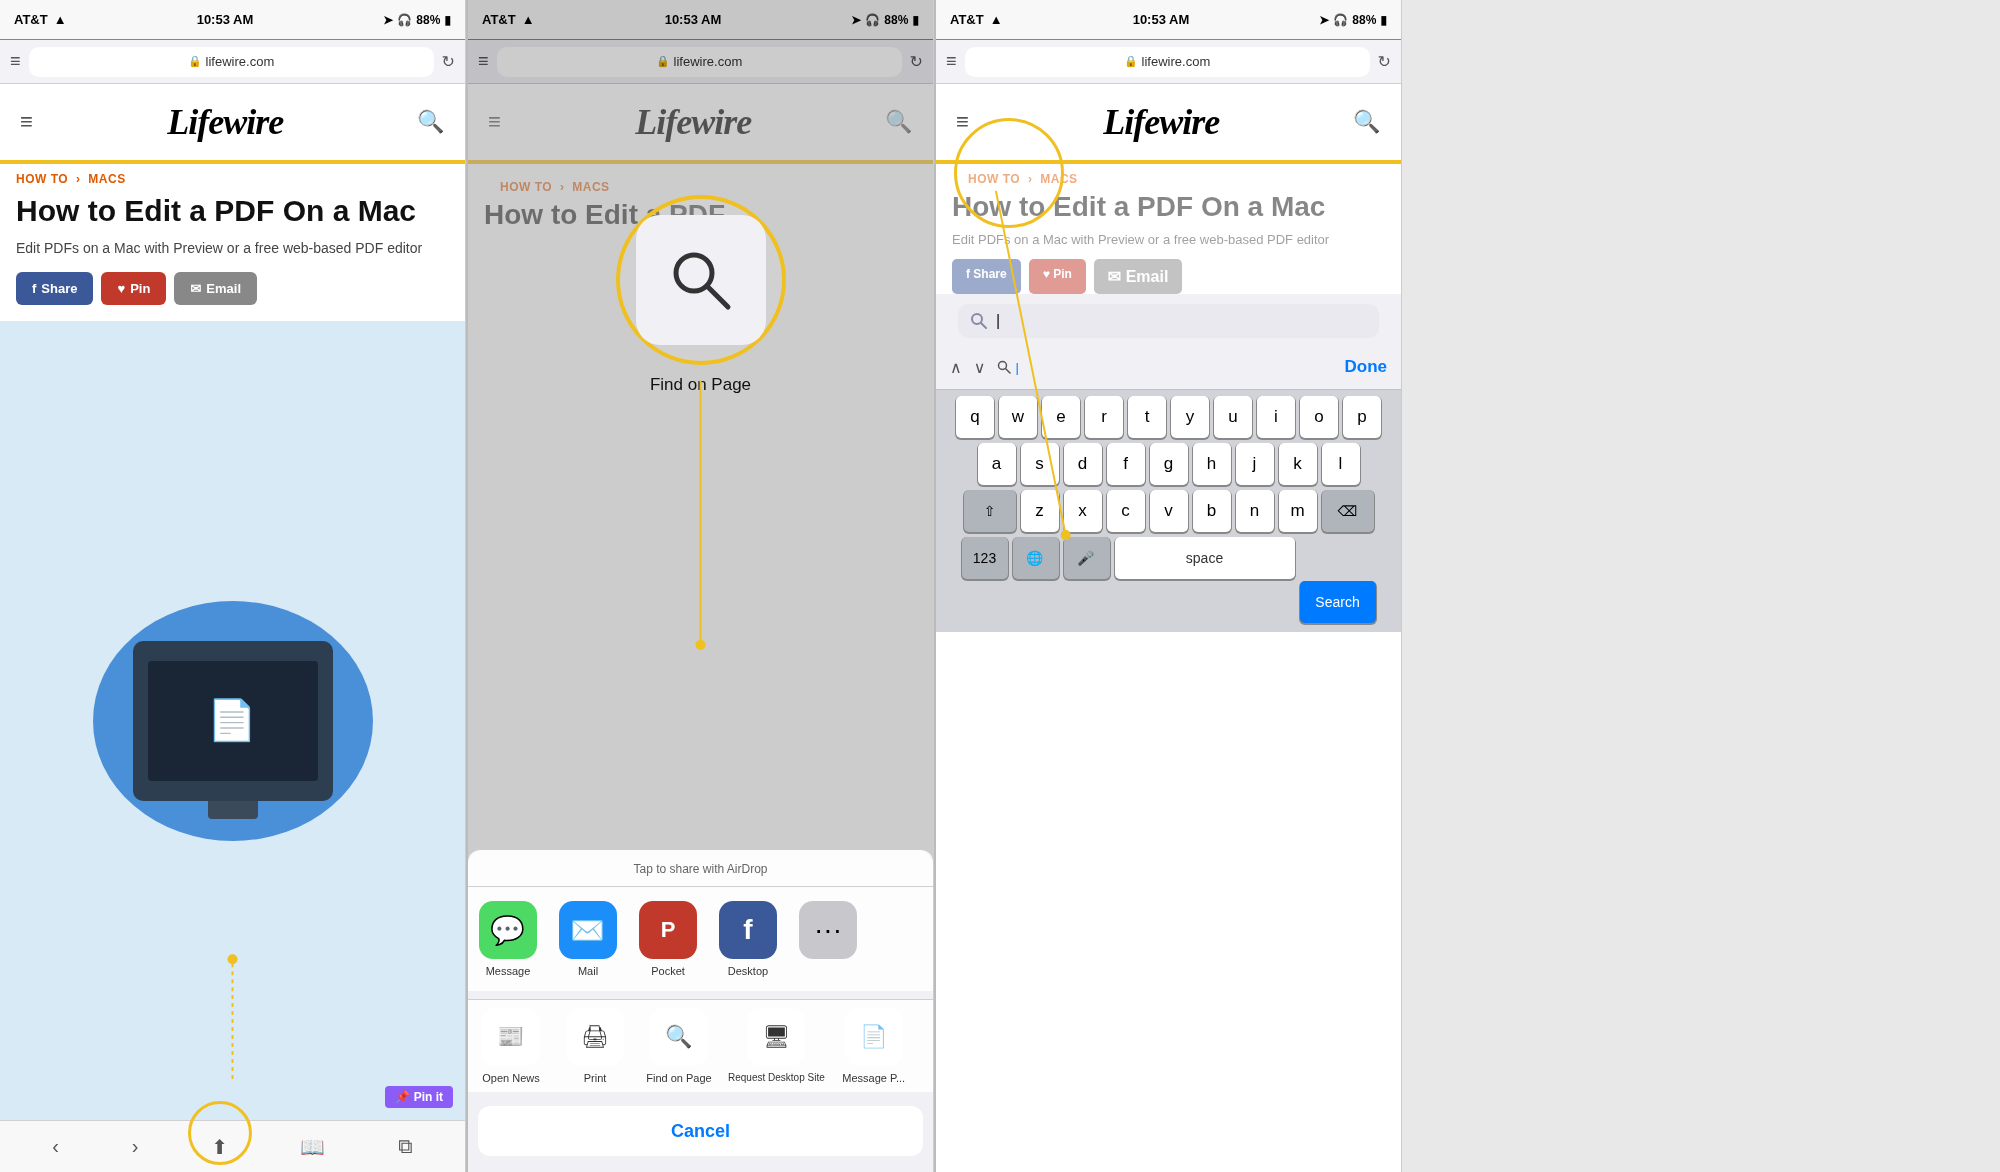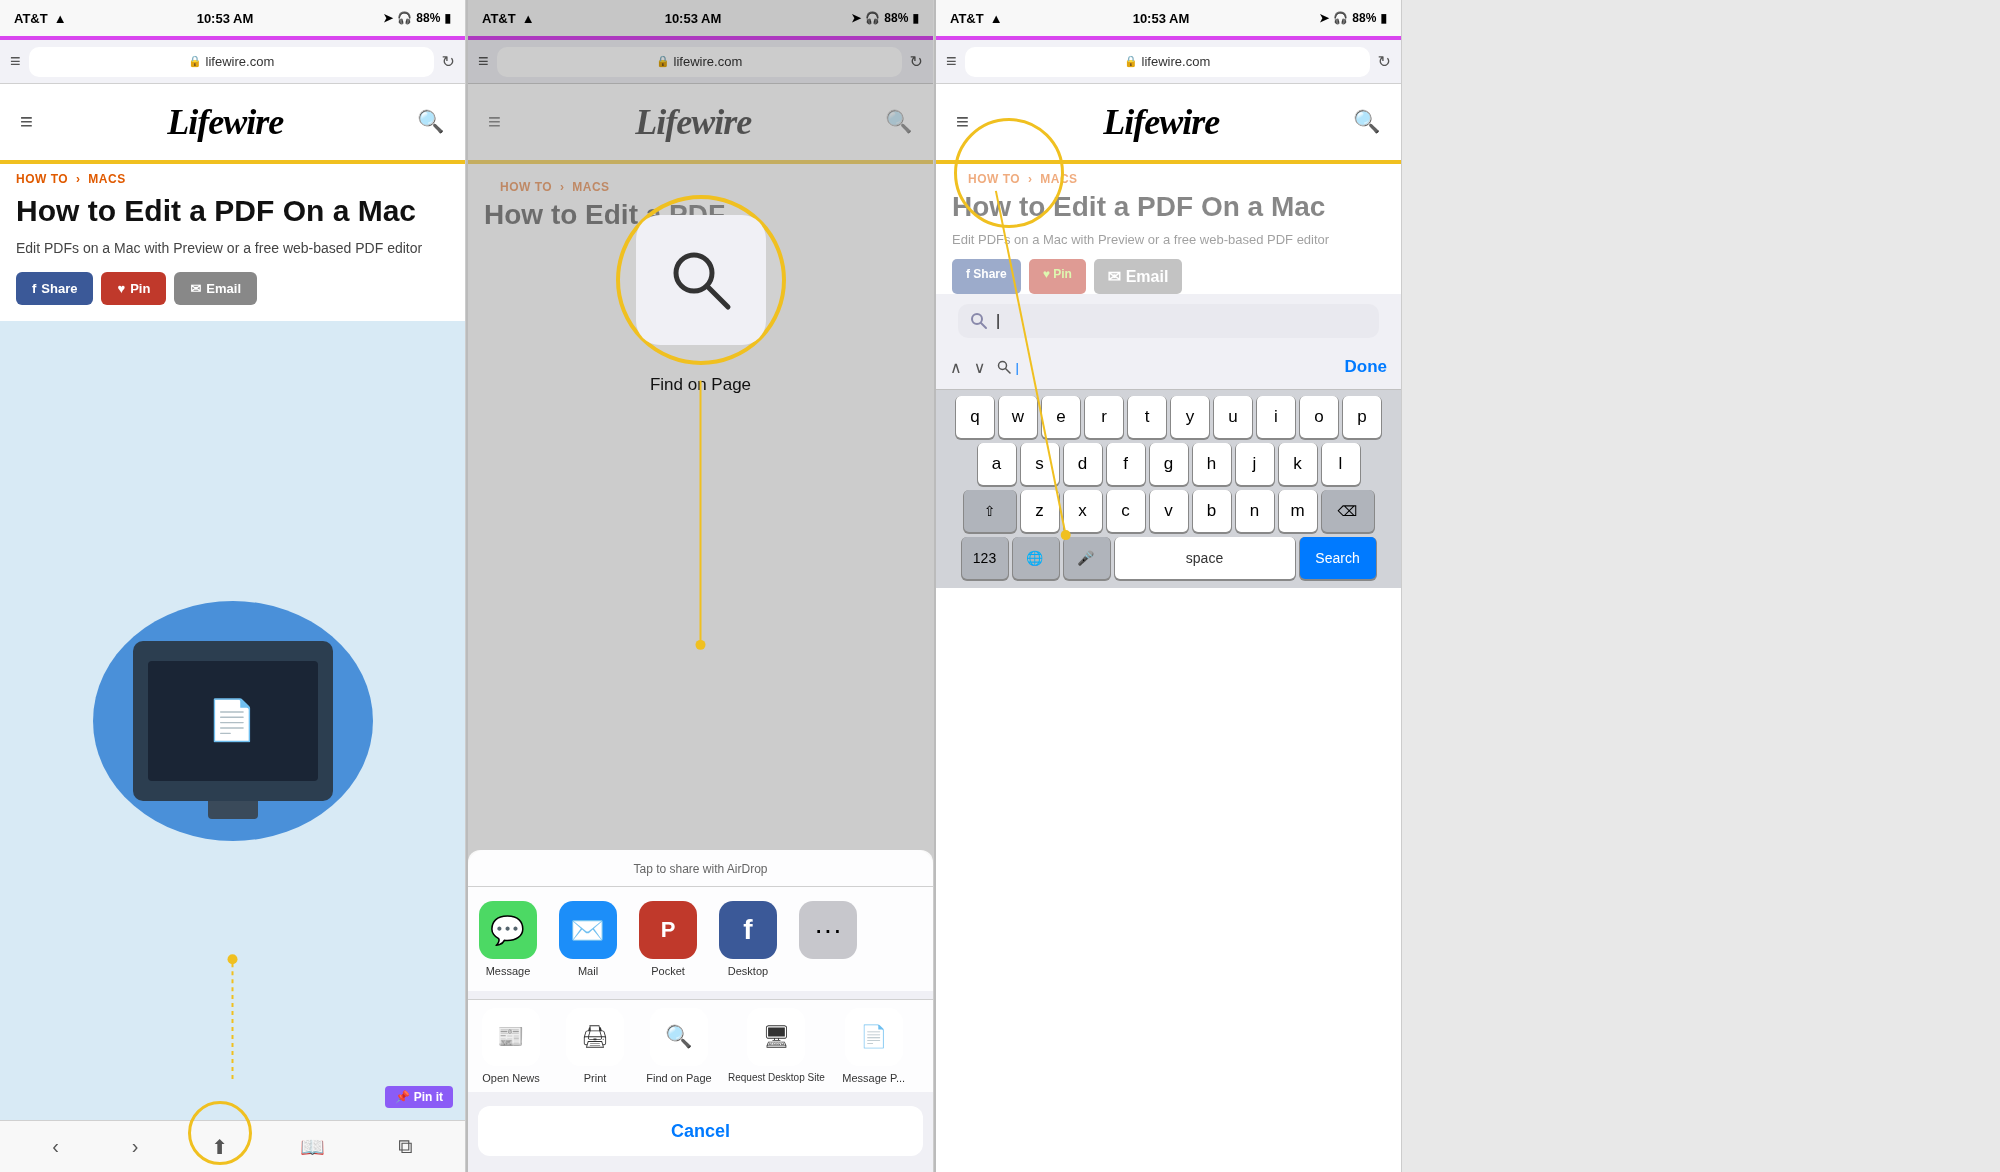--- a/index.html
+++ b/index.html
@@ -29,21 +29,21 @@
     .status-bar {
       height: 40px;
       background: #f8f8f8;
       display: flex;
       align-items: center;
       justify-content: space-between;
       padding: 0 14px;
       font-size: 13px;
       font-weight: 600;
       color: #000;
-      border-bottom: 4px solid #d946ef;
+      border-bottom: 1px solid #d946ef;
     }
     .status-left { display: flex; align-items: center; gap: 6px; }
     .status-right { display: flex; align-items: center; gap: 4px; font-size: 12px; }
 
     
     .browser-bar {
       height: 44px;
       background: #f2f2f7;
       display: flex;
       align-items: center;
@@ -304,21 +304,21 @@
       justify-content: center;
       font-size: 17px;
       color: #000;
       cursor: pointer;
       box-shadow: 0 1px 0 1px #888;
       padding: 0 4px;
     }
     .kb-key.wide { min-width: 52px; }
     .kb-key.gray { background: #b0b4bb; font-size: 14px; }
     .kb-key.space { min-width: 180px; font-size: 14px; color: #333; }
-    .kb-key.blue { background: #007aff; color: #fff; font-size: 14px; min-width: 76px; }
+    .kb-key.blue { background: #007aff; color: #fff; font-size: 14px; min-width: 76px; margin-top: 44px; }
 
     
     .find-search-bar {
       display: flex;
       align-items: center;
       background: #e9e9ef;
       margin: 0 10px 0;
       border-radius: 10px;
       padding: 8px 12px;
       gap: 8px;
@@ -619,21 +619,21 @@
   </div>
 
   <div style="opacity:0.5;padding:0 16px;">
     <div class="breadcrumb">
       <span>HOW TO</span><span class="arrow"> › </span><span>MACS</span>
     </div>
     <div style="font-size:28px;font-weight:800;color:#111;line-height:1.2;">How to Edit a PDF On a Mac</div>
     <div style="font-size:13px;color:#444;padding-top:8px;">Edit PDFs on a Mac with Preview or a free web-based PDF editor</div>
     <div style="display:flex;gap:8px;padding-top:12px;">
       <div style="background:#3b5998;color:#fff;padding:8px 14px;border-radius:5px;font-size:12px;font-weight:700;">f Share</div>
-      <div style="background:#c0392b;color:#bef264;padding:8px 14px;border-radius:5px;font-size:12px;font-weight:700;">♥ Pin</div>
+      <div style="background:#c0392b;color:#ffffff;padding:8px 14px;border-radius:5px;font-size:12px;font-weight:700;">♥ Pin</div>
       <div style="background:#888;color:#fff;padding:8px 14px;border-radius:5px;font-size:16px;font-weight:700;">✉ Email</div>
     </div>
   </div>
 
   <div style="background:#f0f0f5;padding:10px 12px 8px;">
     <div class="find-search-bar">
       <svg width="18" height="18" viewBox="0 0 18 18">
         <circle cx="7" cy="7" r="5" stroke="#8888aa" stroke-width="2" fill="none"></circle>
         <line x1="11" y1="11" x2="16" y2="16" stroke="#8888aa" stroke-width="2" stroke-linecap="round"></line>
       </svg>

